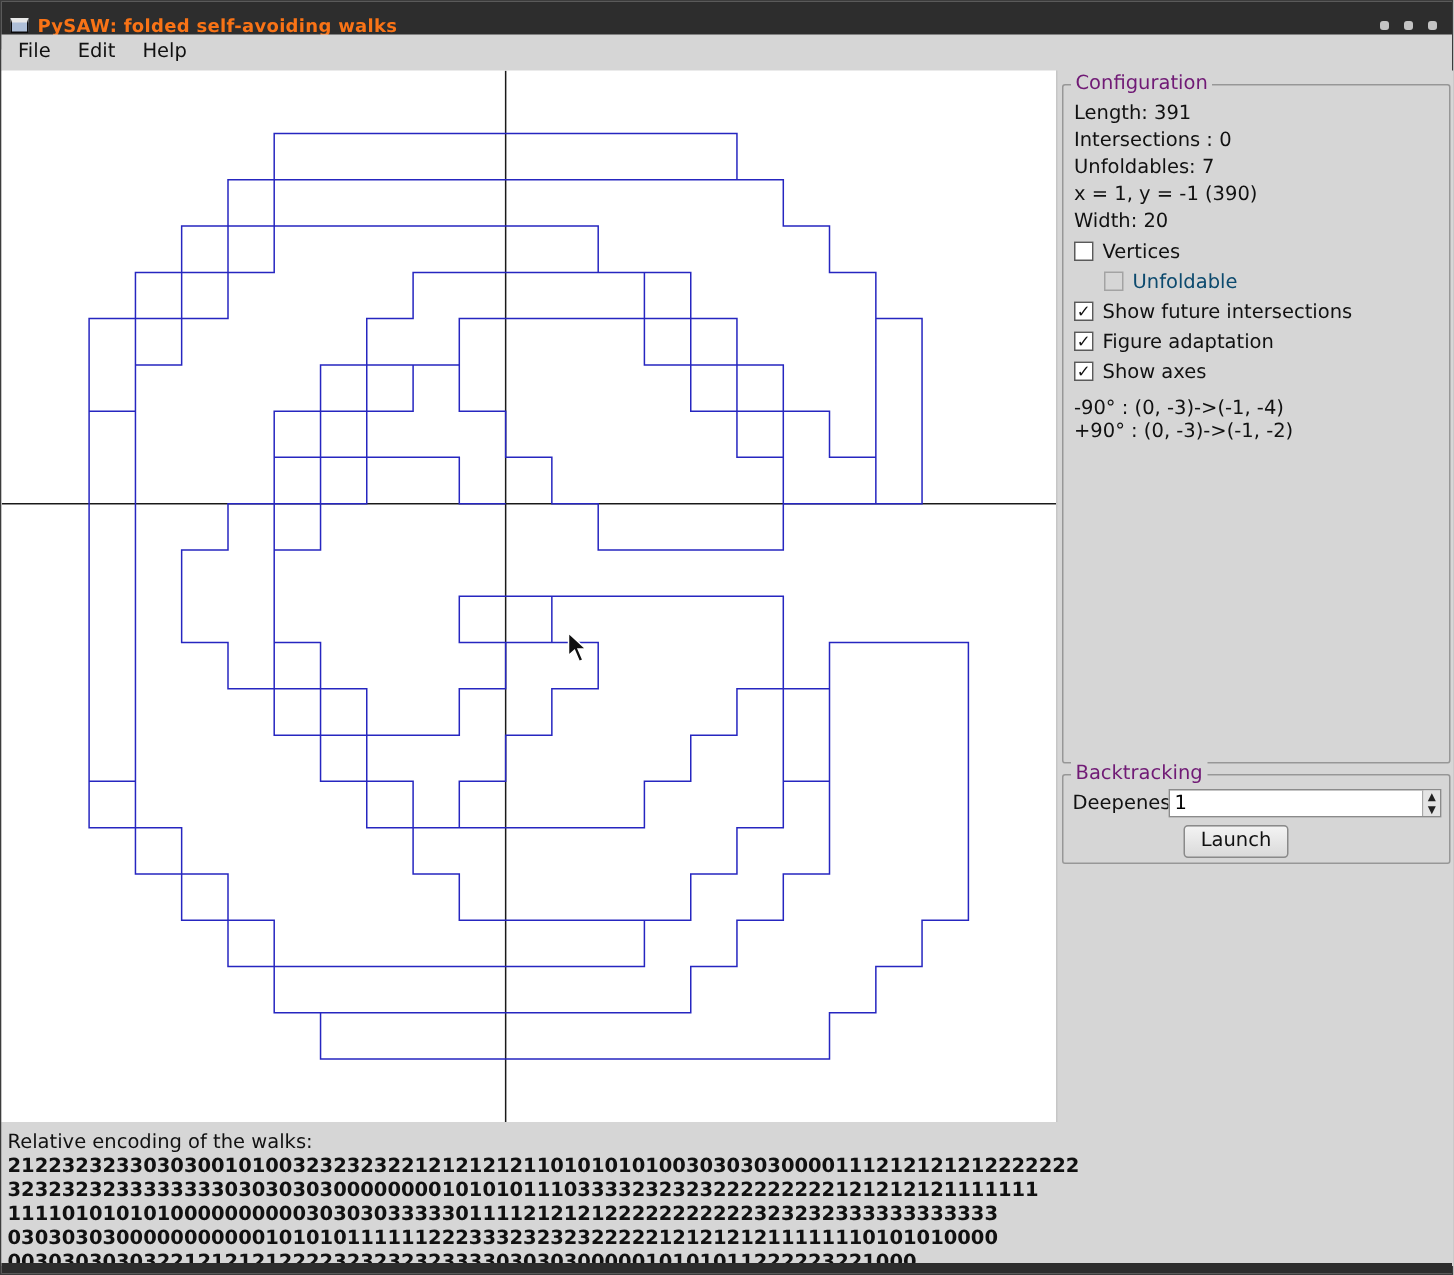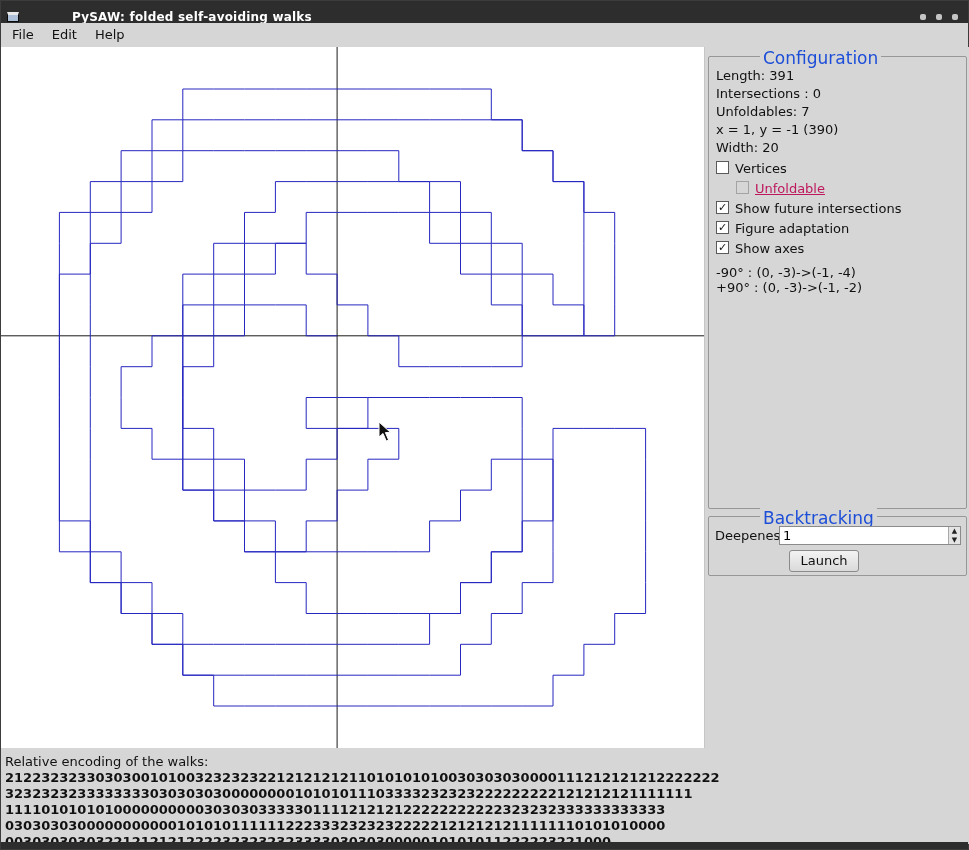--- a/index.html
+++ b/index.html
@@ -10,22 +10,22 @@
     color: #111;
     background: #d6d6d6;
     position: relative;
     overflow: hidden;
   }
   .window { position:absolute; inset:0; border:1px solid #3c3c3c; }
 
   
   .titlebar {
     position:absolute; top:0; left:0; right:0; height:32px;
-    background:#2d2d2d; color:#ffffff;
-    display:flex; align-items:center; padding:0 6px;gap:47px;
+    background:#2d2d2d; color:#f97316;
+    display:flex; align-items:center; padding:0 6px;
   }
   .win-icon {
     width:12px; height:10px; background:#aebfd8; border:1px solid #0c0c0c;
     border-top:3px solid #e8e8e8; margin-right:6px; flex:0 0 auto;
   }
   .win-title { font-weight:bold; font-size:12px; letter-spacing:0.2px; }
   .win-controls { margin-left:auto; display:flex; gap:10px; align-items:center; padding-right:4px; }
   .win-dot { width:6px; height:6px; background:#c4c4c4; border-radius:2px; }
 
   
@@ -45,36 +45,36 @@
     position:absolute; left:703px; top:0; width:266px; height:701px;
     background:#d6d6d6; border-left:1px solid #c6c6c6;
   }
 
   
   .groupbox {
     position:absolute; border:1px solid #979797; border-radius:2px;
   }
   .groupbox > .gb-title {
     position:absolute; top:-9px; left:5px; background:#d6d6d6; padding:0 3px;
-    font-size:17px; color:#1d4ed8;margin-left:46px;
+    font-size:13px; color:#701a75;
   }
   .config-box { left:3px; top:9px; width:259px; height:453px; }
   .config-content { position:absolute; left:7px; top:10px; right:4px; }
   .stat-line { height:18px; line-height:18px; white-space:nowrap; }
 
   .cb-group { margin-top:4px; }
   .cb-row { display:flex; align-items:flex-start; height:20px; gap:6px; }
   .cb-box {
     width:13px; height:13px; background:#fff; border:1px solid #5a5a5a;
     font-size:11px; line-height:11px; text-align:center; font-weight:bold;
     color:#101010; flex:0 0 auto;
   }
   .cb-row.indent { margin-left:20px; }
   .cb-row.disabled .cb-box { background:#d6d6d6; border-color:#a3a3a3; }
-  .cb-row.disabled .cb-label { color:#be185d;text-decoration:underline; }
+  .cb-row.disabled .cb-label { color:#0c4a6e; }
 
   .fi-block { margin-top:4px; }
   .fi-title { height:18px; line-height:18px; }
   .fi-line { height:15px; line-height:15px; white-space:nowrap; }
 
   .backtracking-box { left:3px; top:469px; width:259px; height:60px; }
   .deepeness-label { position:absolute; left:6px; top:11px; }
   .spinbox {
     position:absolute; left:70px; right:5px; top:9px; height:19px;
     background:#fff; border:1px solid #8b8b8b;

